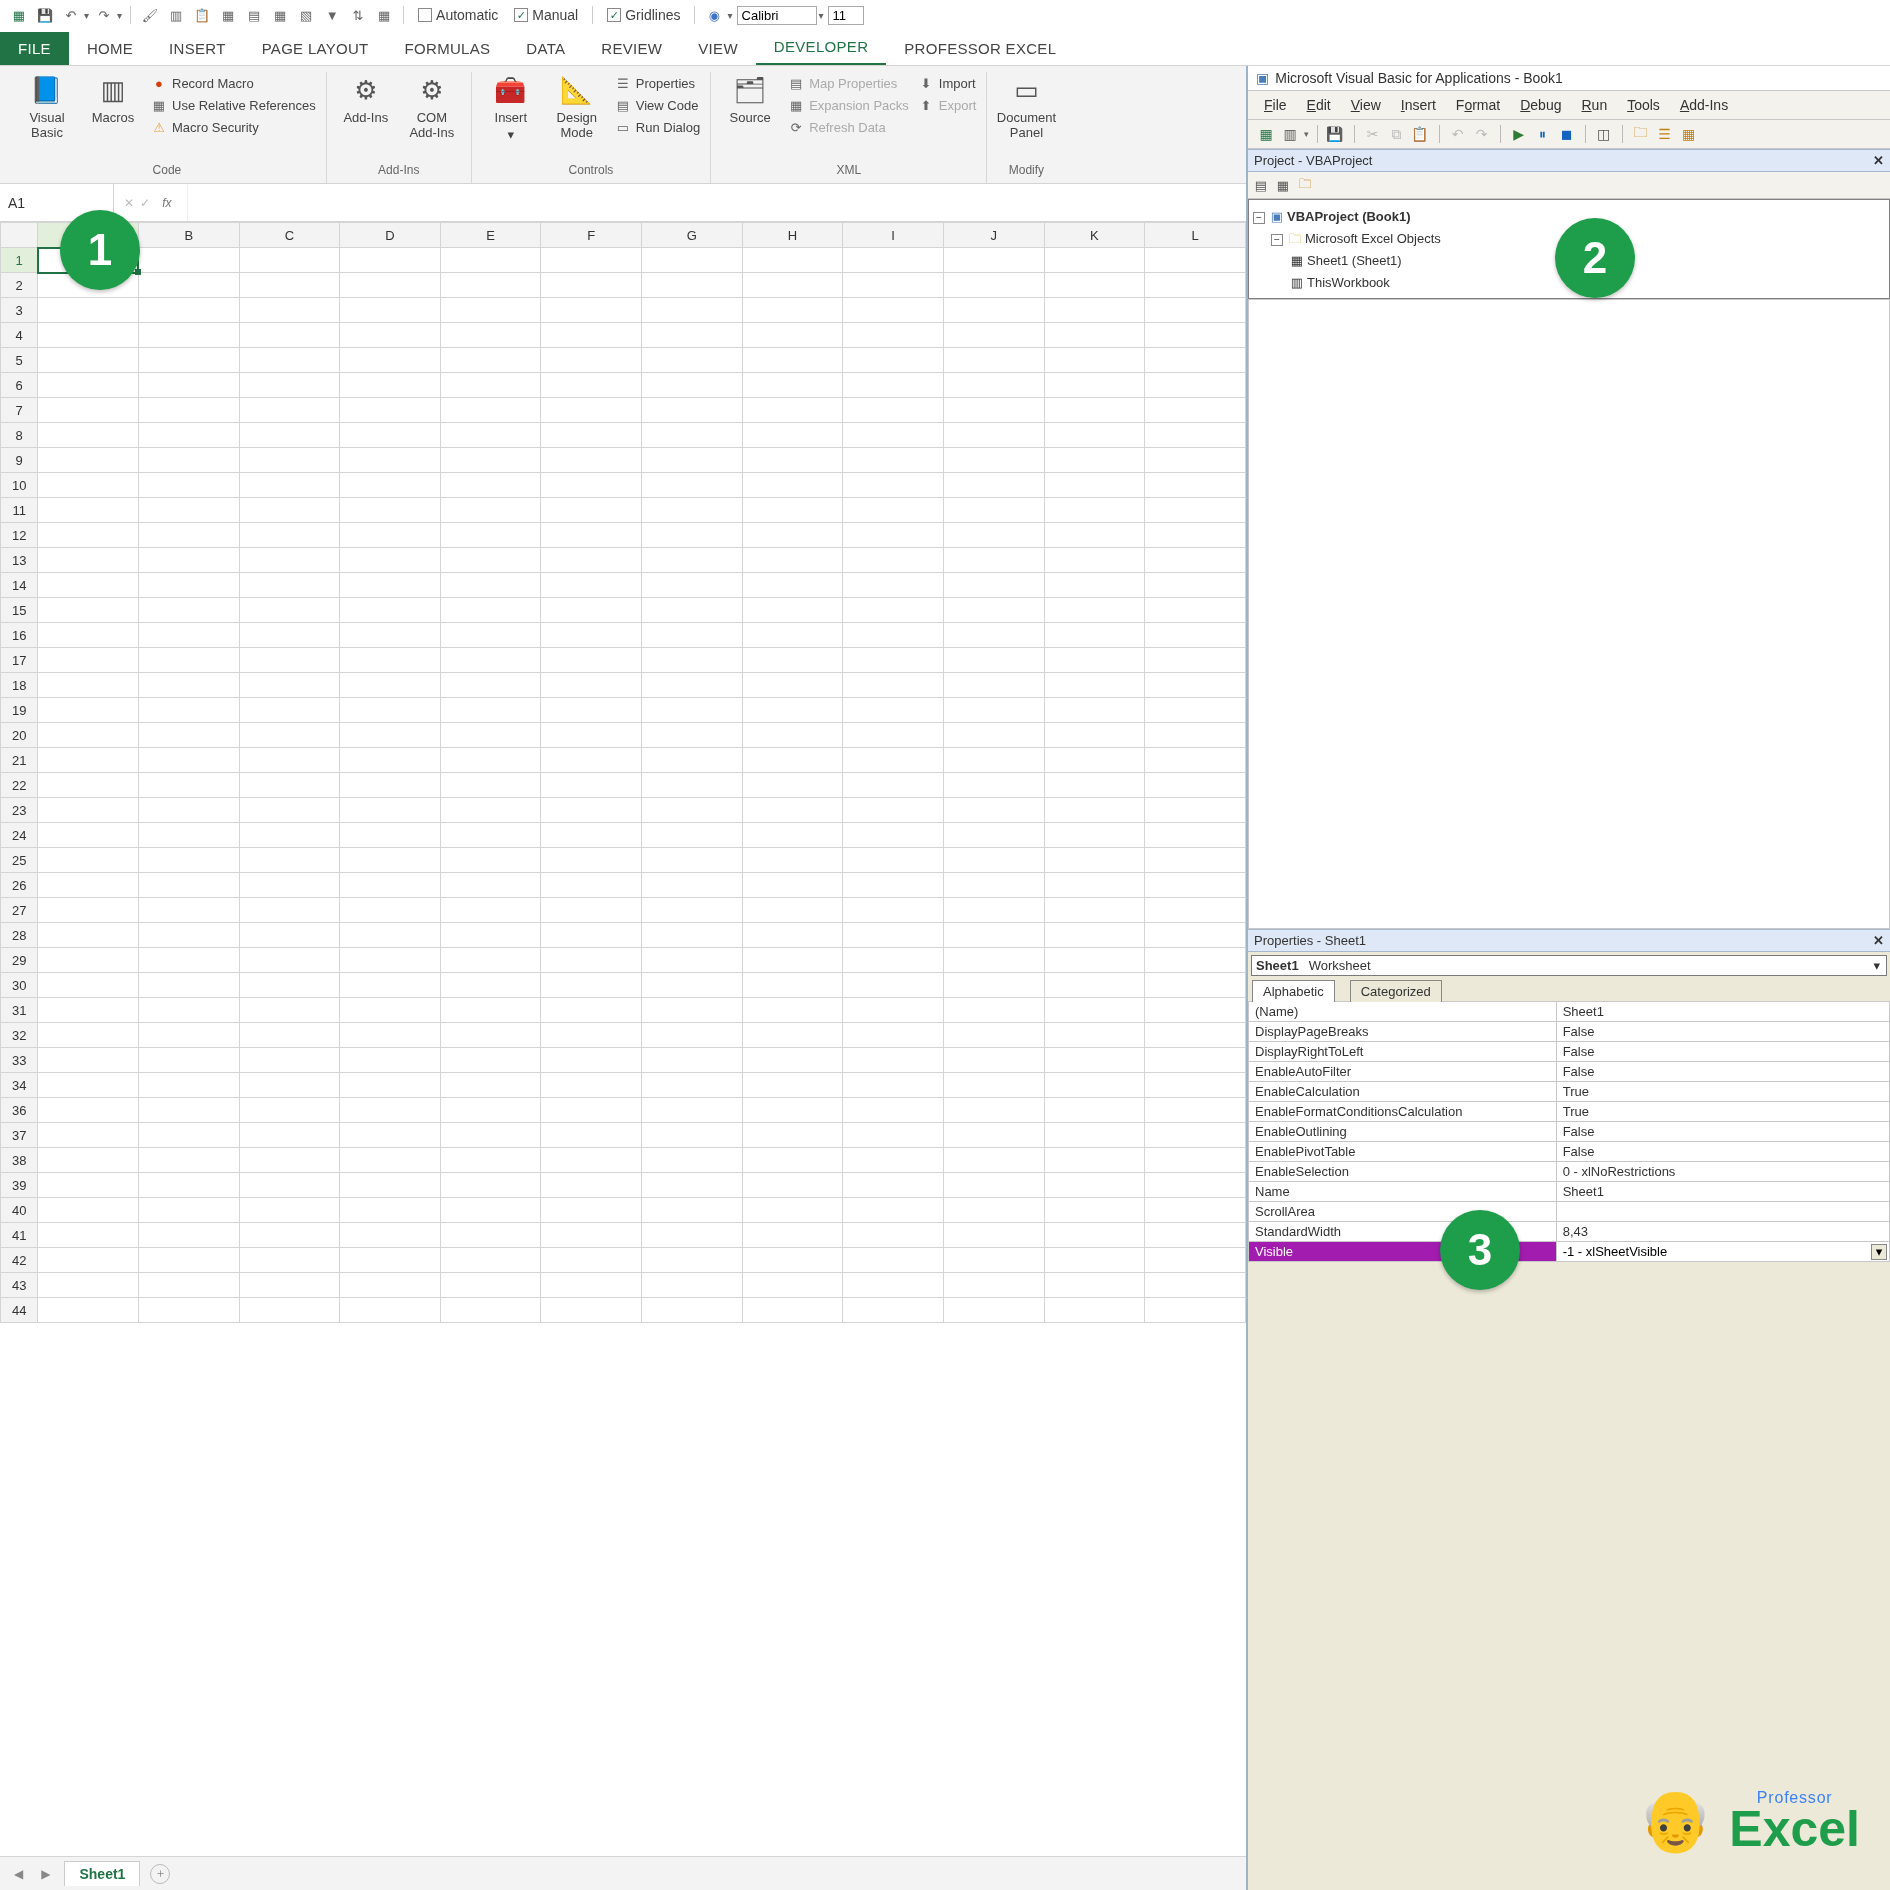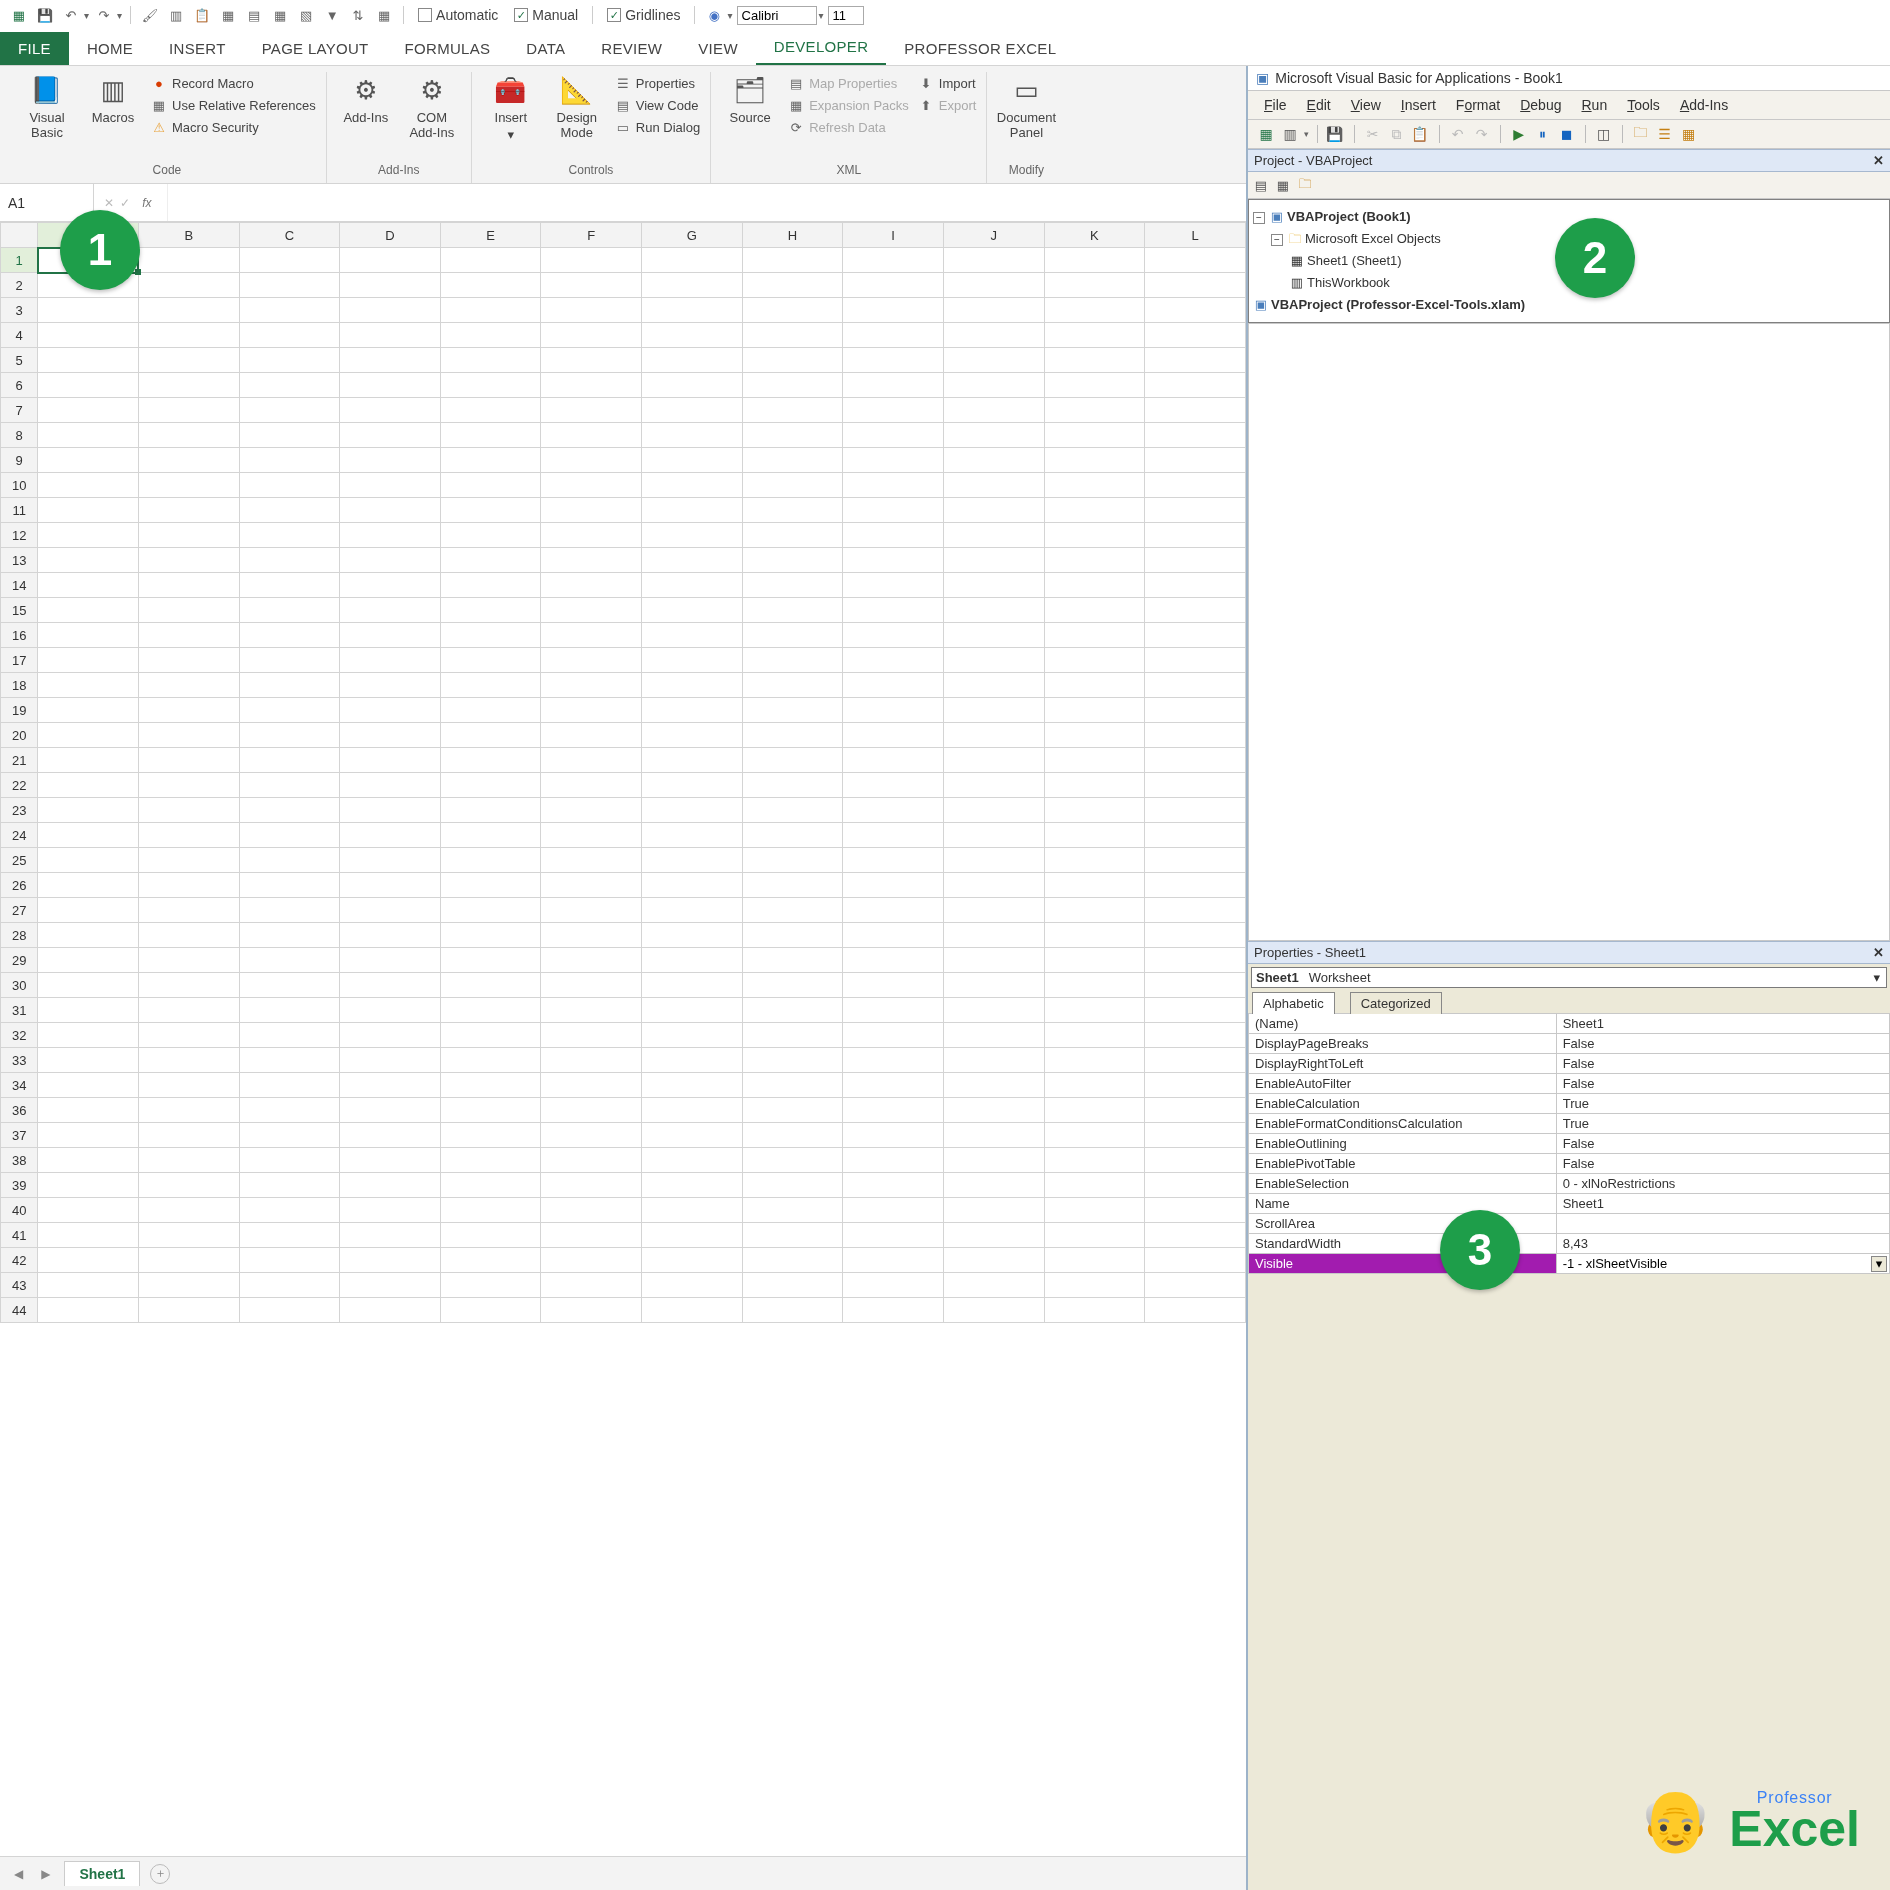--- a/index.html
+++ b/index.html
@@ -25,21 +25,21 @@
   .group { display:flex; flex-direction:column; justify-content:space-between; border-right:1px solid #d8d8d8; padding:0 10px;}
   .group:last-child{border-right:none;}
   .group .content { display:flex; gap:8px; align-items:flex-start;}
   .group .label { text-align:center; font-size:12px; color:#666; padding:4px 0 6px;}
   .big-btn { display:flex; flex-direction:column; align-items:center; justify-content:center; width:58px; gap:2px; font-size:13px; color:#444;}
   .big-icon { width:36px; height:36px; display:flex; align-items:center; justify-content:center; font-size:26px; color:#555;}
   .mini-row { display:flex; align-items:center; gap:4px; font-size:13px; color:#444; padding:2px 0;}
   .mini-icon { width:18px; height:18px; display:inline-flex; align-items:center; justify-content:center; color:#666;}
   
   .formula-bar { display:flex; align-items:center; border-bottom:1px solid #d4d4d4; height:38px;}
-  .name-box { width:94px; border-right:1px solid #d4d4d4; padding:0 8px; font-size:14px; height:100%; display:flex; align-items:center;}
+  .name-box { width:114px; border-right:1px solid #d4d4d4; padding:0 8px; font-size:14px; height:100%; display:flex; align-items:center;}
   .fx-icons { display:flex; align-items:center; gap:6px; padding:0 10px; color:#999; border-right:1px solid #eee; height:100%;}
   .fx-label { font-style:italic; color:#777; padding:0 6px;}
   .formula-input { flex:1; border:none; padding:0 8px; font-size:14px; height:100%;}
   
   .main { display:flex; flex:1; min-height:0; }
   .excel-pane { flex: 0 0 1246px; display:flex; flex-direction:column; min-width:0; position:relative;}
   .vbe-pane { flex:1; display:flex; flex-direction:column; border-left:2px solid #9db3c9; background:#ece9d8; min-width:0;}
   
   .grid-wrap { flex:1; overflow:hidden; position:relative;}
   table.grid { border-collapse:collapse; table-layout:fixed; width:1246px;}
@@ -1005,21 +1005,21 @@
 
       <div class="pane-title">
         <span>Project - VBAProject</span>
         <span class="x">✕</span>
       </div>
       <div class="proj-toolbar">
         <span class="ti">▤</span>
         <span class="ti">▦</span>
         <span class="ti" style="color:#c47f12;">🗀</span>
       </div>
-      <div class="proj-tree" style="height:124px;">
+      <div class="proj-tree" style="height:100px;">
         <div class="node"><span class="exp">−</span><span class="ic" style="color:#4a7ebb;">▣</span><b>VBAProject (Book1)</b></div>
         <div class="node indent1"><span class="exp">−</span><span class="ic" style="color:#e8b94a;">🗀</span><span>Microsoft Excel Objects</span></div>
         <div class="node indent2"><span class="ic">▦</span><span>Sheet1 (Sheet1)</span></div>
         <div class="node indent2"><span class="ic">▥</span><span>ThisWorkbook</span></div>
         <div class="node"><span class="ic" style="color:#4a7ebb;">▣</span><b>VBAProject (Professor-Excel-Tools.xlam)</b></div>
       </div>
       <div class="proj-area" style="flex:1;"></div>
 
       <div class="pane-title">
         <span>Properties - Sheet1</span>

